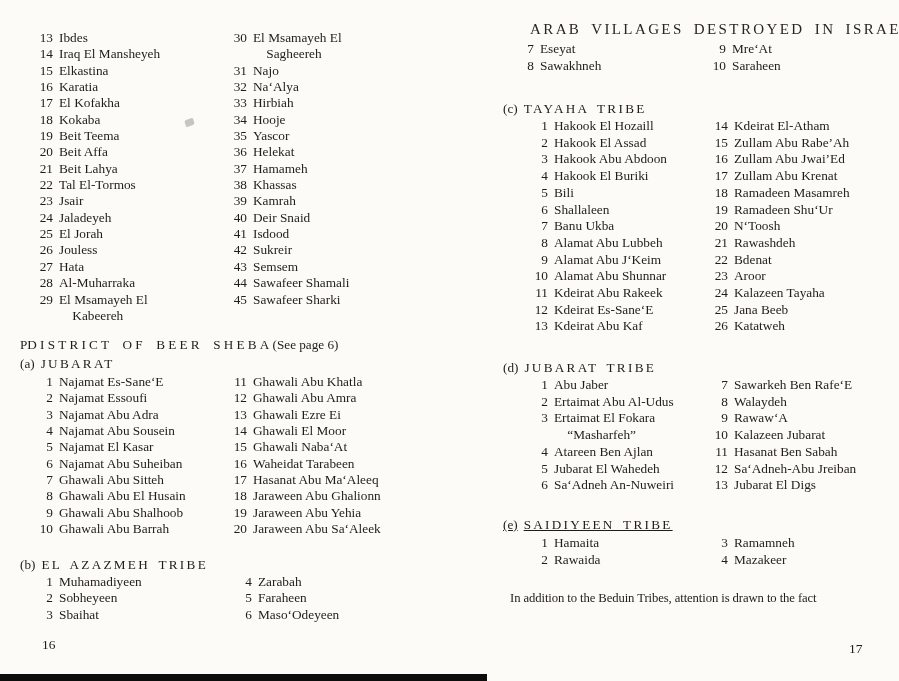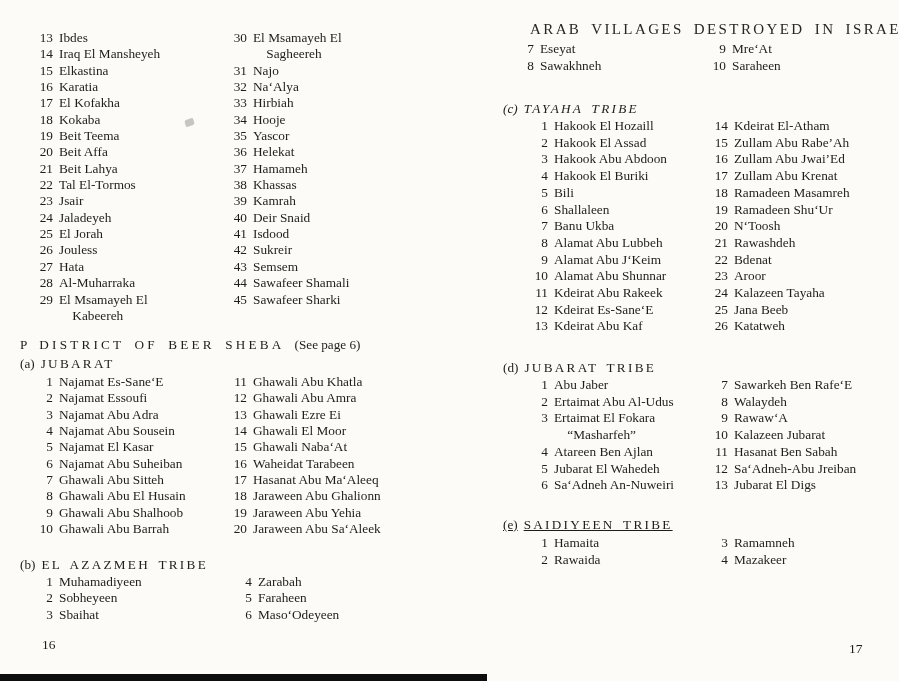--- a/index.html
+++ b/index.html
@@ -11,27 +11,27 @@
   }
   .list { position:absolute; font-size:13.3px; }
   .row  { display:flex; line-height:16.35px; }
   .num  { flex:none; width:18px; text-align:right; }
   .nm   { margin-left:6px; white-space:pre; }
   .rp .row { line-height:16.7px; }
   .rp .num { width:20px; }
 
   .heading { position:absolute; font-size:13.2px; white-space:nowrap; }
   .heading .title { letter-spacing:2.3px; word-spacing:3px; margin-left:6px; }
-  .heading .dtitle { letter-spacing:3.2px; word-spacing:4px; margin-left:12px; }
-  .heading .note { margin-left:10px; letter-spacing:0; word-spacing:normal; }
+  .heading .dtitle { letter-spacing:3.2px; word-spacing:4px; }
+  .heading .note { letter-spacing:0; word-spacing:normal; }
 
   .h-district { left:20px; top:337px; }
   .h-a { left:20px;  top:356px; }
   .h-b { left:20px;  top:557px; }
-  .h-c { left:503px; top:101px;font-style:italic; }
+  .h-c { left:503px; top:101px; }
   .h-d { left:503px; top:360px; }
   .h-e { left:503px; top:517px;text-decoration:underline; }
 
   .l-topA { left:35px;  top:30px;  }
   .l-topB { left:229px; top:30px;  }
   .l-tar1 { left:35px;  top:374px; }
   .l-tar2 { left:229px; top:374px; }
   .l-az1  { left:35px;  top:574px; }
   .l-az2  { left:234px; top:574px; }
   .l-pair1{ left:514px; top:41px;  }
@@ -683,20 +683,21 @@
         <span class="nm">Ramamneh</span>
       </div>
 
       <div class="row">
         <span class="num">4</span>
         <span class="nm">Mazakeer</span>
       </div>
     </div>
 
   <div class="para">
+    <div class="l1">In addition to the Beduin Tribes, attention is drawn to the fact</div>
   </div>
 
   <div class="pagenum pn-17">17</div>
 
   <div class="smudge"></div>
   <div class="edgebar"></div>
 
 </div>
 
 </body></html>

